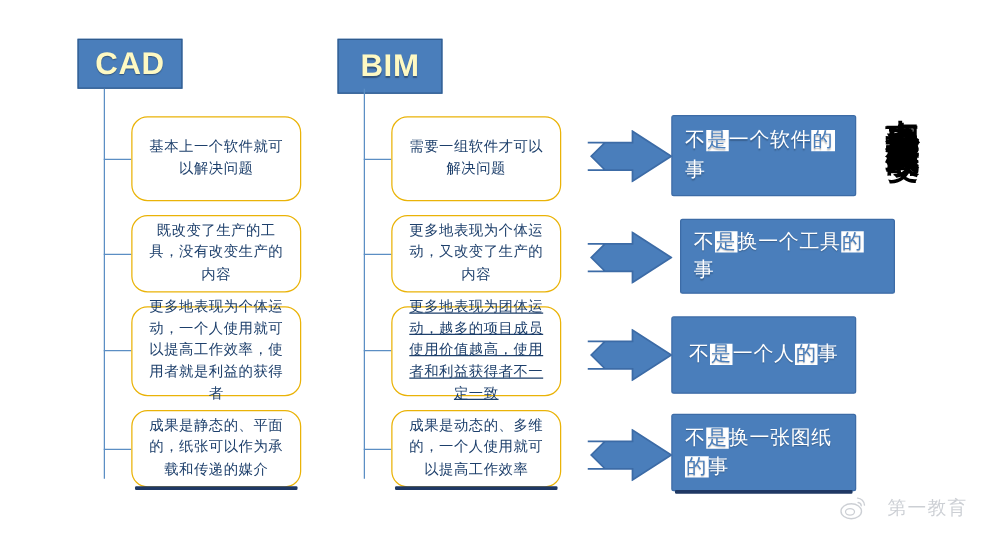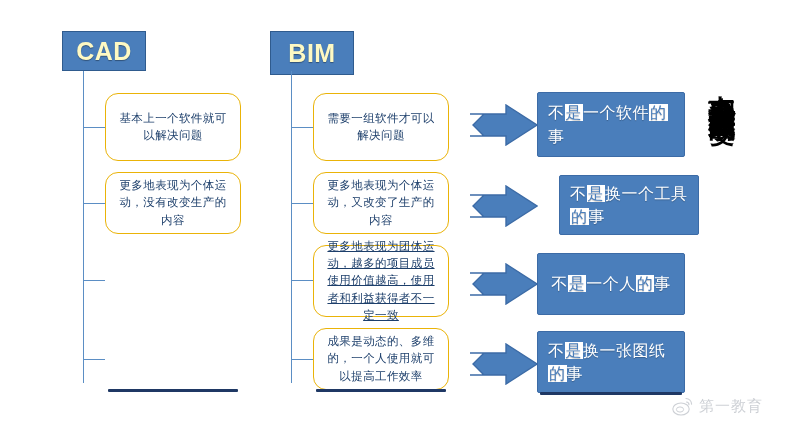--- a/index.html
+++ b/index.html
@@ -127,21 +127,21 @@
     white-space: nowrap;
   }
 
   
   #watermark {
     position: absolute;
     left: 672px;
     top: 396px;
     display: flex;
     align-items: center;
-    gap: 5px;
+    gap: 16px;
     opacity: 0.30;
   }
   #watermark .wm-text {
     font-family: "Liberation Sans", "DejaVu Sans", sans-serif;
     font-size: 15px;
     color: #5a6475;
     letter-spacing: 1px;
   }
   #watermark svg { display: block; }
 </style>
@@ -163,21 +163,27 @@
 
   <div class="branch" style="left:291px; top:127px; width:22px;"></div>
   <div class="branch" style="left:291px; top:203px; width:22px;"></div>
   <div class="branch" style="left:291px; top:280px; width:22px;"></div>
   <div class="branch" style="left:291px; top:359px; width:22px;"></div>
 
   <div class="card" style="left:105px; top:93px;  width:136px; height:68px;">
     <span class="card-text">基本上一个软件就可以解决问题</span>
   </div>
   <div class="card" style="left:105px; top:172px; width:136px; height:62px;">
-    <span class="card-text">更多地表现为个体运动，没有改变生产的内容</span>
+    <span class="card-text">既改变了生产的工具，没有改变生产的内容</span>
+  </div>
+  <div class="card" style="left:105px; top:245px; width:136px; height:72px;">
+    <span class="card-text">更多地表现为个体运动，一个人使用就可以提高工作效率，使用者就是利益的获得者</span>
+  </div>
+  <div class="card" style="left:105px; top:328px; width:136px; height:62px;">
+    <span class="card-text">成果是静态的、平面的，纸张可以作为承载和传递的媒介</span>
   </div>
   <div class="card-underline" style="left:108px; top:389px; width:130px;"></div>
 
   <div class="card" style="left:313px; top:93px;  width:136px; height:68px;">
     <span class="card-text">需要一组软件才可以解决问题</span>
   </div>
   <div class="card" style="left:313px; top:172px; width:136px; height:62px;">
     <span class="card-text">更多地表现为个体运动，又改变了生产的内容</span>
   </div>
   <div class="card" style="left:313px; top:245px; width:136px; height:72px;text-decoration:underline;">
@@ -205,21 +211,21 @@
   </div>
   <div class="arrow" style="left:470px; top:343px;">
     <svg viewBox="0 0 68 42" preserveAspectRatio="none">
       <polygon points="0,10 14,10 3,21 14,32 0,32 36,32 36,41 67,21 36,1 36,10" fill="#4a7ebb" stroke="#3c6ba6" stroke-width="1.4"></polygon>
     </svg>
   </div>
 
   <div class="result" style="left:537px; top:92px;  width:148px; height:65px;">
     <span class="result-text"><span>不</span><span class="hl">是</span><span>一个软件</span><span class="hl">的</span><span>事</span></span>
   </div>
-  <div class="result" style="left:559px; top:175px; width:140px; height:60px;">
+  <div class="result" style="left:544px; top:175px; width:172px; height:60px;">
     <span class="result-text"><span>不</span><span class="hl">是</span><span>换一个工具</span><span class="hl">的</span><span>事</span></span>
   </div>
   <div class="result" style="left:537px; top:331px; width:148px; height:62px;">
     <span class="result-text"><span>不</span><span class="hl">是</span><span>换一张图纸</span><span class="hl">的</span><span>事</span></span>
   </div>
   <div class="result" style="left:537px; top:253px; width:148px; height:62px;">
     <span class="result-text"><span>不</span><span class="hl">是</span><span>一个人</span><span class="hl">的</span><span>事</span></span>
   </div>
   <div class="card-underline" style="left:540px; top:392px; width:142px;"></div>
 

